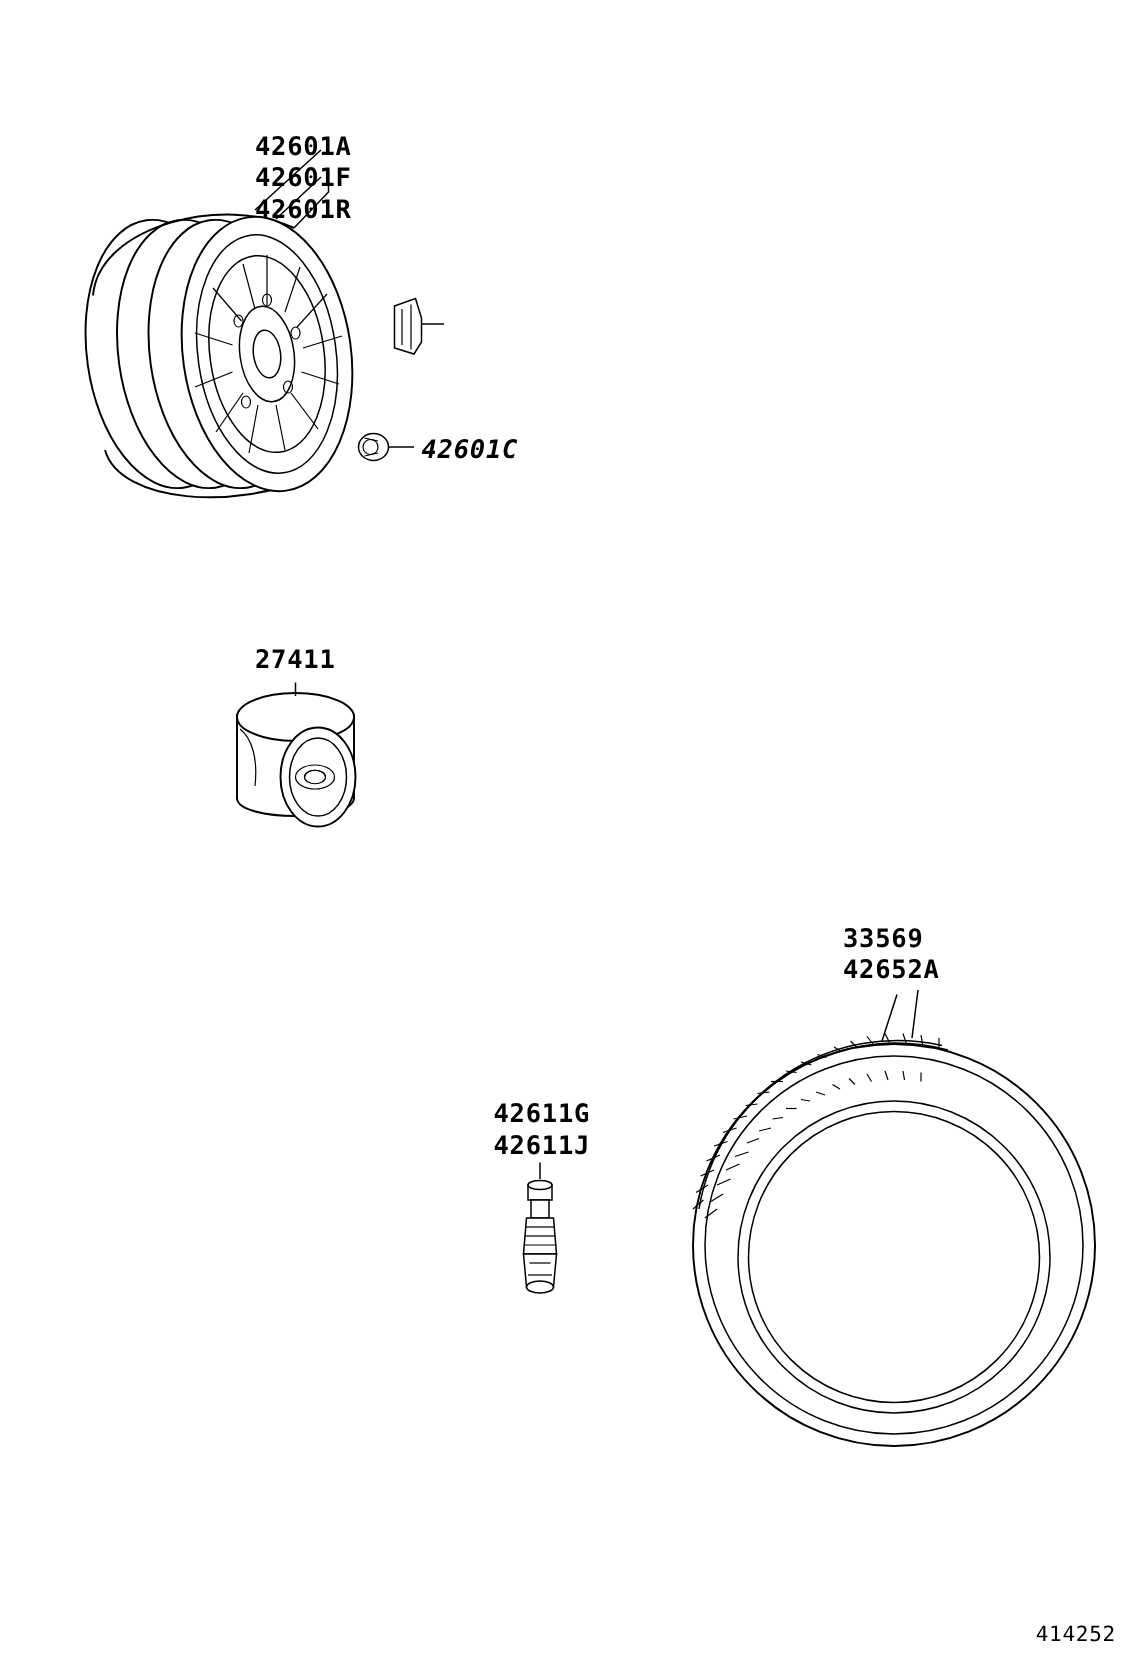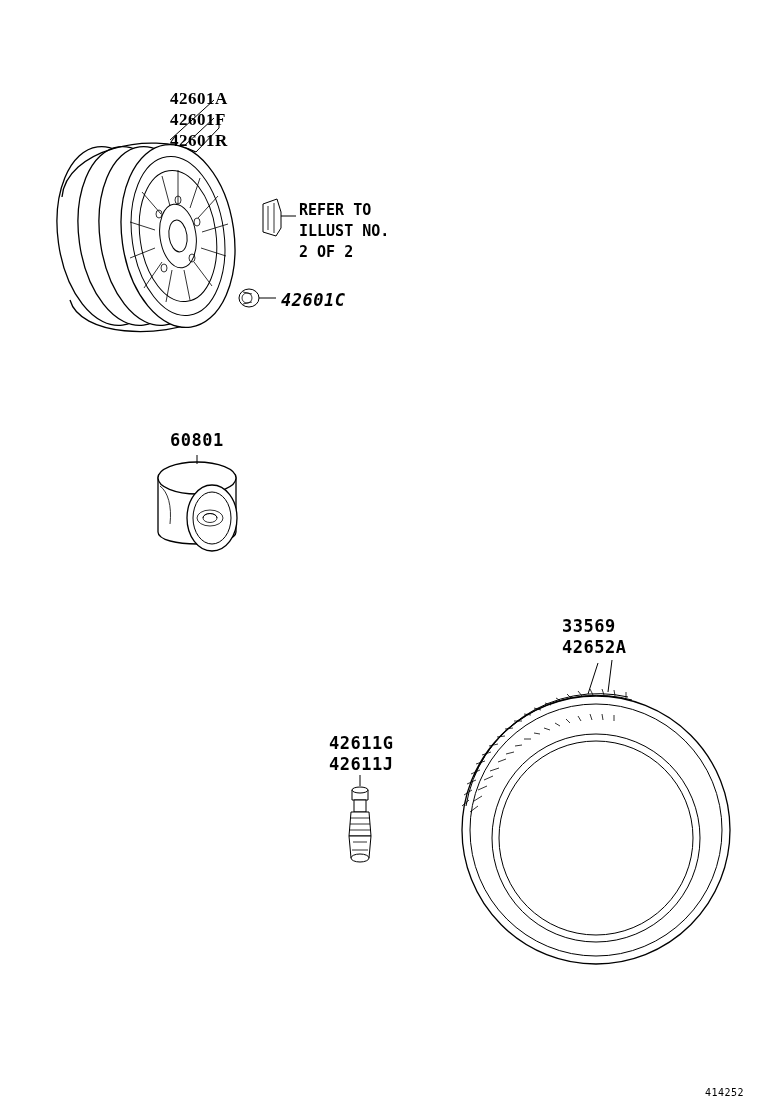--- a/index.html
+++ b/index.html
@@ -39,21 +39,21 @@
     font-size: 15px;
     line-height: 21px;
     white-space: pre;
     color: #000;
   }
   .footer-code {
     position: absolute;
     right: 16px;
     bottom: 14px;
     font-family: "DejaVu Sans Mono", monospace;
-    font-size: 10px;
+    font-size: 14px;
     color: #000;
     letter-spacing: 0.5px;
   }
   svg { display: block; }
   .ln { fill: none; stroke: #000; stroke-width: 1.3; }
   .ln-thin { fill: none; stroke: #000; stroke-width: 1; }
   .ln-hair { fill: none; stroke: #000; stroke-width: 0.8; }
   .fillw { fill: #fff; stroke: #000; stroke-width: 1.3; }
   .fillw-thin { fill: #fff; stroke: #000; stroke-width: 1; }
 </style>
@@ -216,31 +216,28 @@
         <path d="M603 720 L602 714"></path>
         <path d="M614 721 L614 715"></path>
       </g>
 
       <path class="ln-thin" d="M612 660 L608 692"></path>
       <path class="ln-thin" d="M598 663 L588 694"></path>
     </g>
 
   </svg>
 
-  <div class="label" style="left:170px; top:88px;font-family:Liberation Serif, serif;">42601A
+  <div class="label" style="left:170px; top:88px;">42601A
 42601F
 42601R</div>
 
-  <div class="note" style="left:299px; top:200px;">REFER TO
-ILLUST NO.
-2 OF 2</div>
 
   <div class="label" style="left:281px; top:290px;font-style:italic;">42601C</div>
 
-  <div class="label" style="left:170px; top:430px;">60801</div>
+  <div class="label" style="left:170px; top:430px;">27411</div>
 
   <div class="label" style="left:329px; top:733px;">42611G
 42611J</div>
 
   <div class="label" style="left:562px; top:616px;">33569
 42652A</div>
 
   <div class="footer-code">414252</div>
 
 </div>

